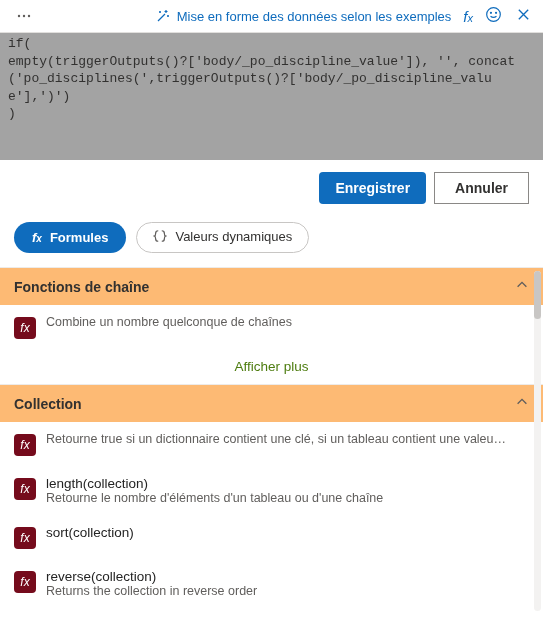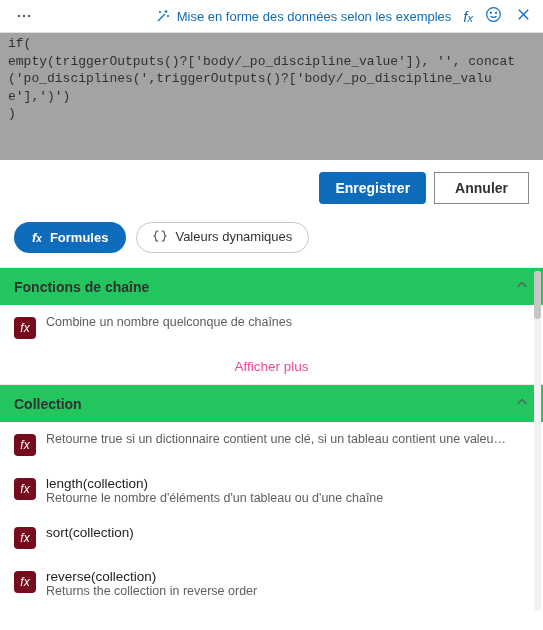--- a/index.html
+++ b/index.html
@@ -105,21 +105,21 @@
       position:absolute;
       top:0;left:0; width:100%; height:48px;
       background:#c8c6c4;
       border-radius:4px;
     }
     .group-head {
       display:flex;
       align-items:center;
       justify-content:space-between;
       padding: 10px 14px;
-      background:#22c55e;
+      background:#fdba74;
       border-top:1px solid #edebe9;
       font-weight:600;
       font-size:14px;
       cursor:pointer;
     }
     .chevron { color:#605e5c; }
     .func-row {
       display:flex;
       gap:10px;
       padding: 10px 14px;
@@ -134,21 +134,21 @@
       color:#fff;
       font-style:italic;
       font-size:12px;
       display:flex;align-items:center;justify-content:center;
       flex-shrink:0;
       margin-top:2px;
     }
     .func-text { flex:1; min-width:0; }
     .func-name { font-size:13.5px; color:#242424; }
     .func-desc { font-size:12.5px; color:#605e5c; white-space:nowrap; overflow:hidden; text-overflow:ellipsis;}
-    .show-more { color:#ec4899; text-align:center; padding: 10px; font-size:13.5px; cursor:pointer;}
+    .show-more { color:#4d7c0f; text-align:center; padding: 10px; font-size:13.5px; cursor:pointer;}
   </style>
 </head>
 <body>
 
 <div class="header">
   <span class="header-more">
     <svg width="16" height="16" viewBox="0 0 16 16">
         <circle cx="3" cy="8" r="1.2" fill="#605e5c"></circle>
         <circle cx="8" cy="8" r="1.2" fill="#605e5c"></circle>
         <circle cx="13" cy="8" r="1.2" fill="#605e5c"></circle>

